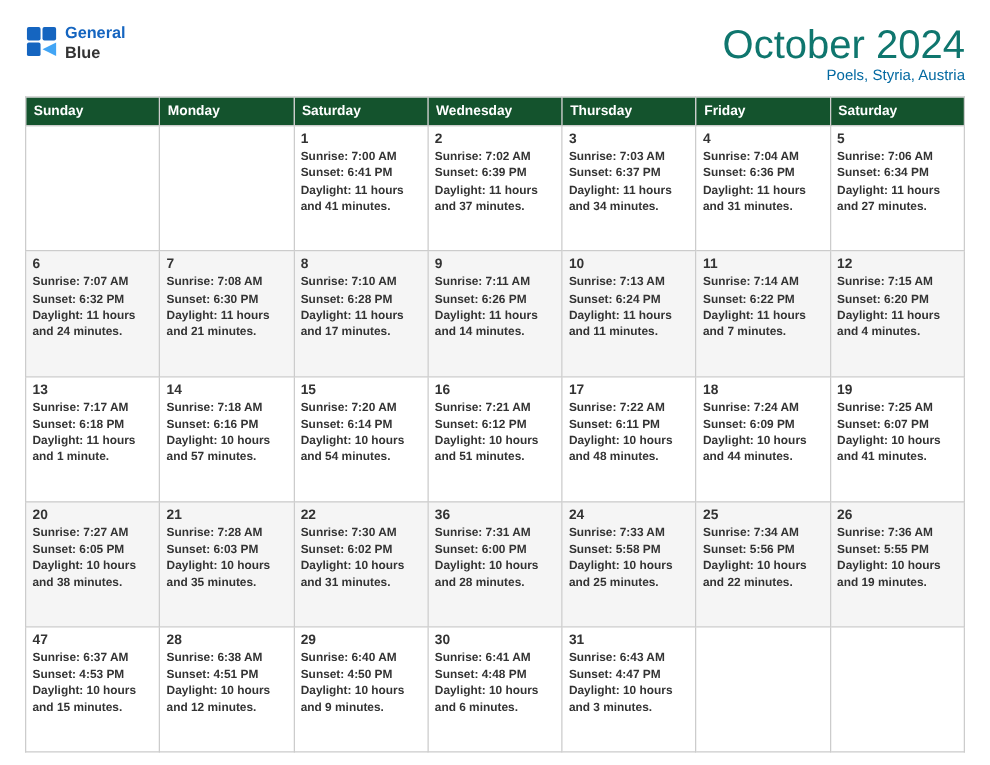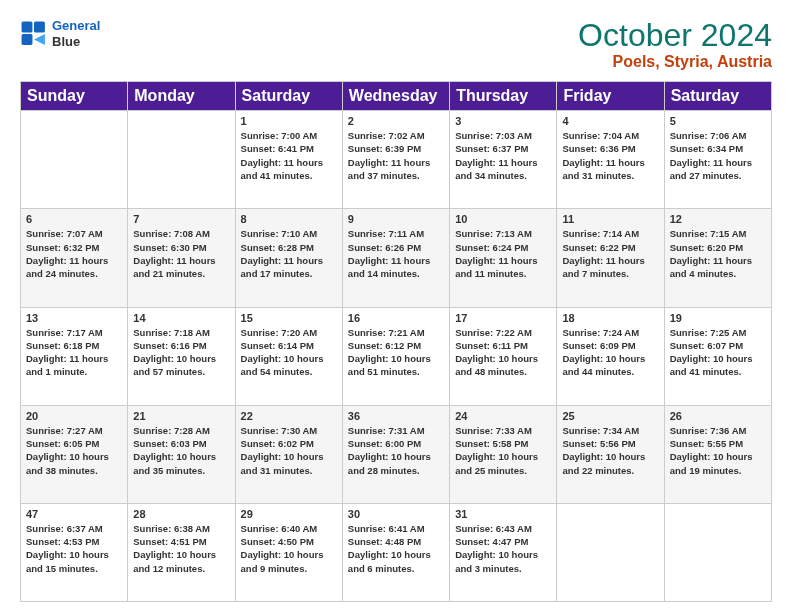--- a/index.html
+++ b/index.html
@@ -44,34 +44,34 @@
     .title-block {
       text-align: right;
     }
     .title-block h1 {
       font-size: 32px;
       font-weight: normal;
       color: #0f766e;
       line-height: 1.1;
     }
     .title-block h2 {
-      font-size: 16px;
-      font-weight: bold;
-      color: #c2410c;
+      font-size: 12px;
+      font-weight: normal;
+      color: #0369a1;
     }
     .calendar {
       flex: 1;
       border-collapse: collapse;
       width: 100%;
       table-layout: fixed;
     }
     .calendar th {
-      background: #4c1d95;
+      background: #14532d;
       color: #fff;
-      font-size: 16px;
+      font-size: 11px;
       font-weight: bold;
       padding: 5px 6px;
       text-align: left;
       border: 1px solid #ccc;
     }
     .calendar td {
       border: 1px solid #ccc;
       vertical-align: top;
       padding: 4px 5px;
       font-size: 9.5px;

